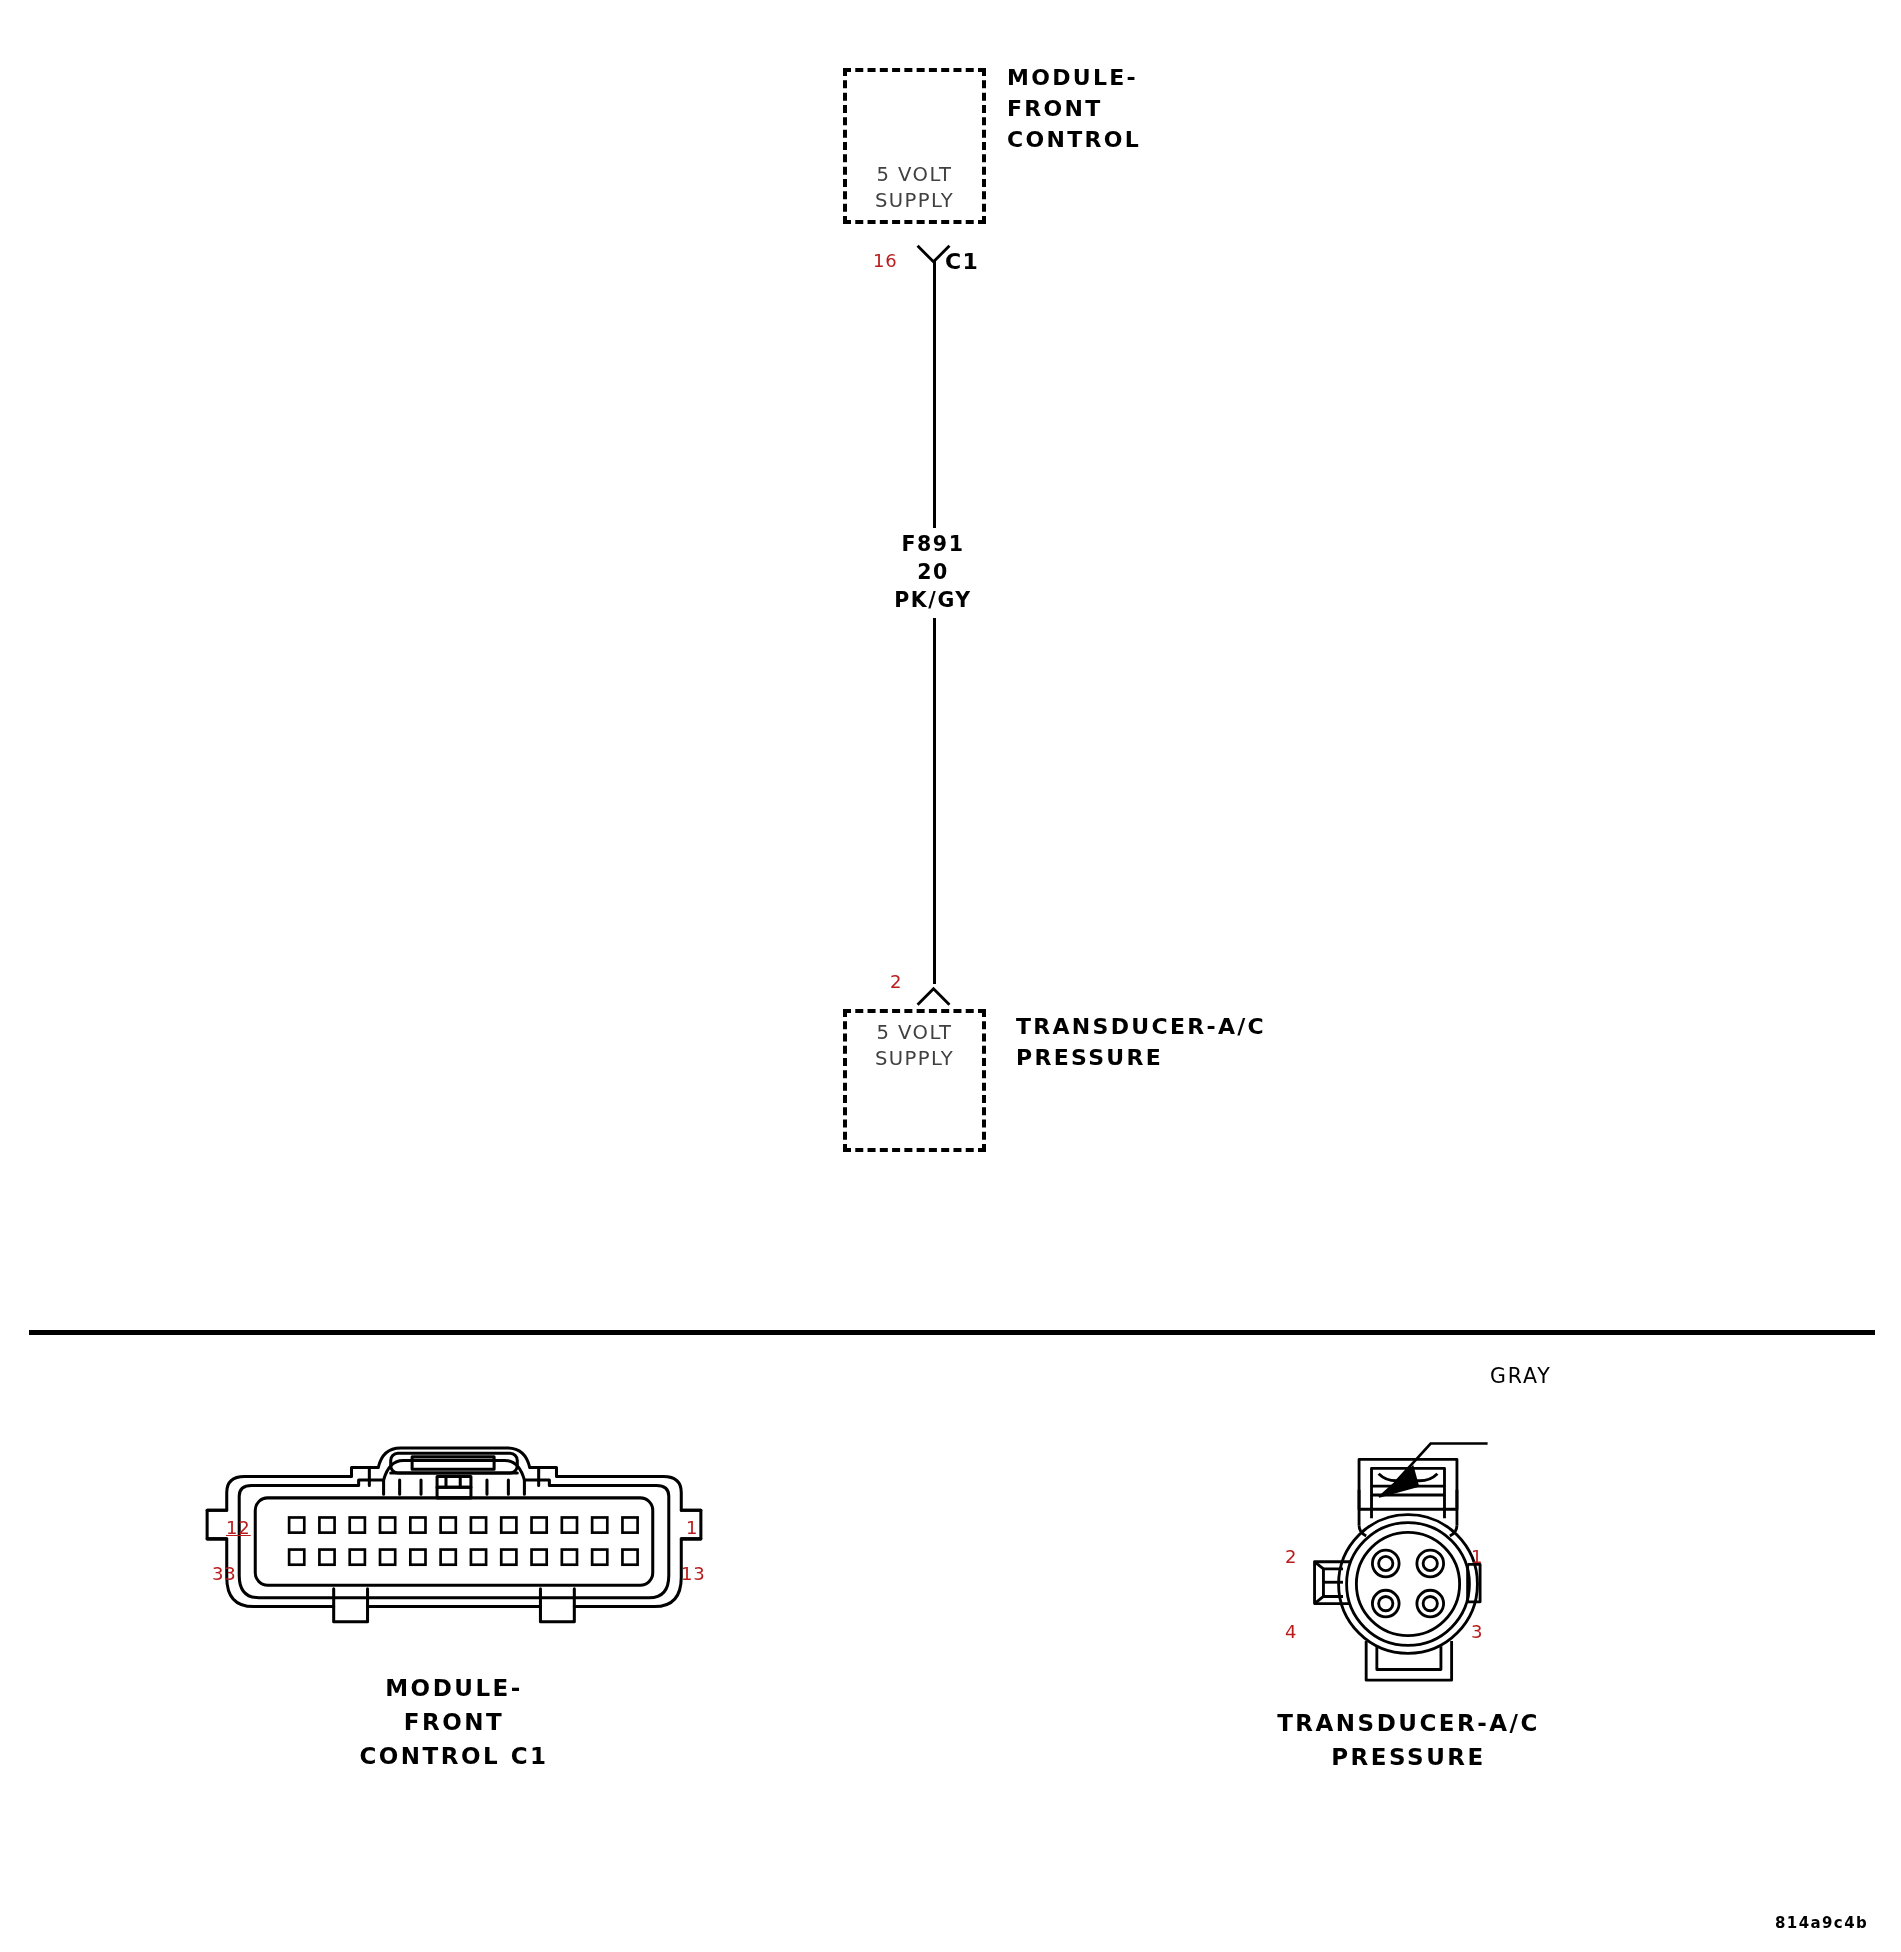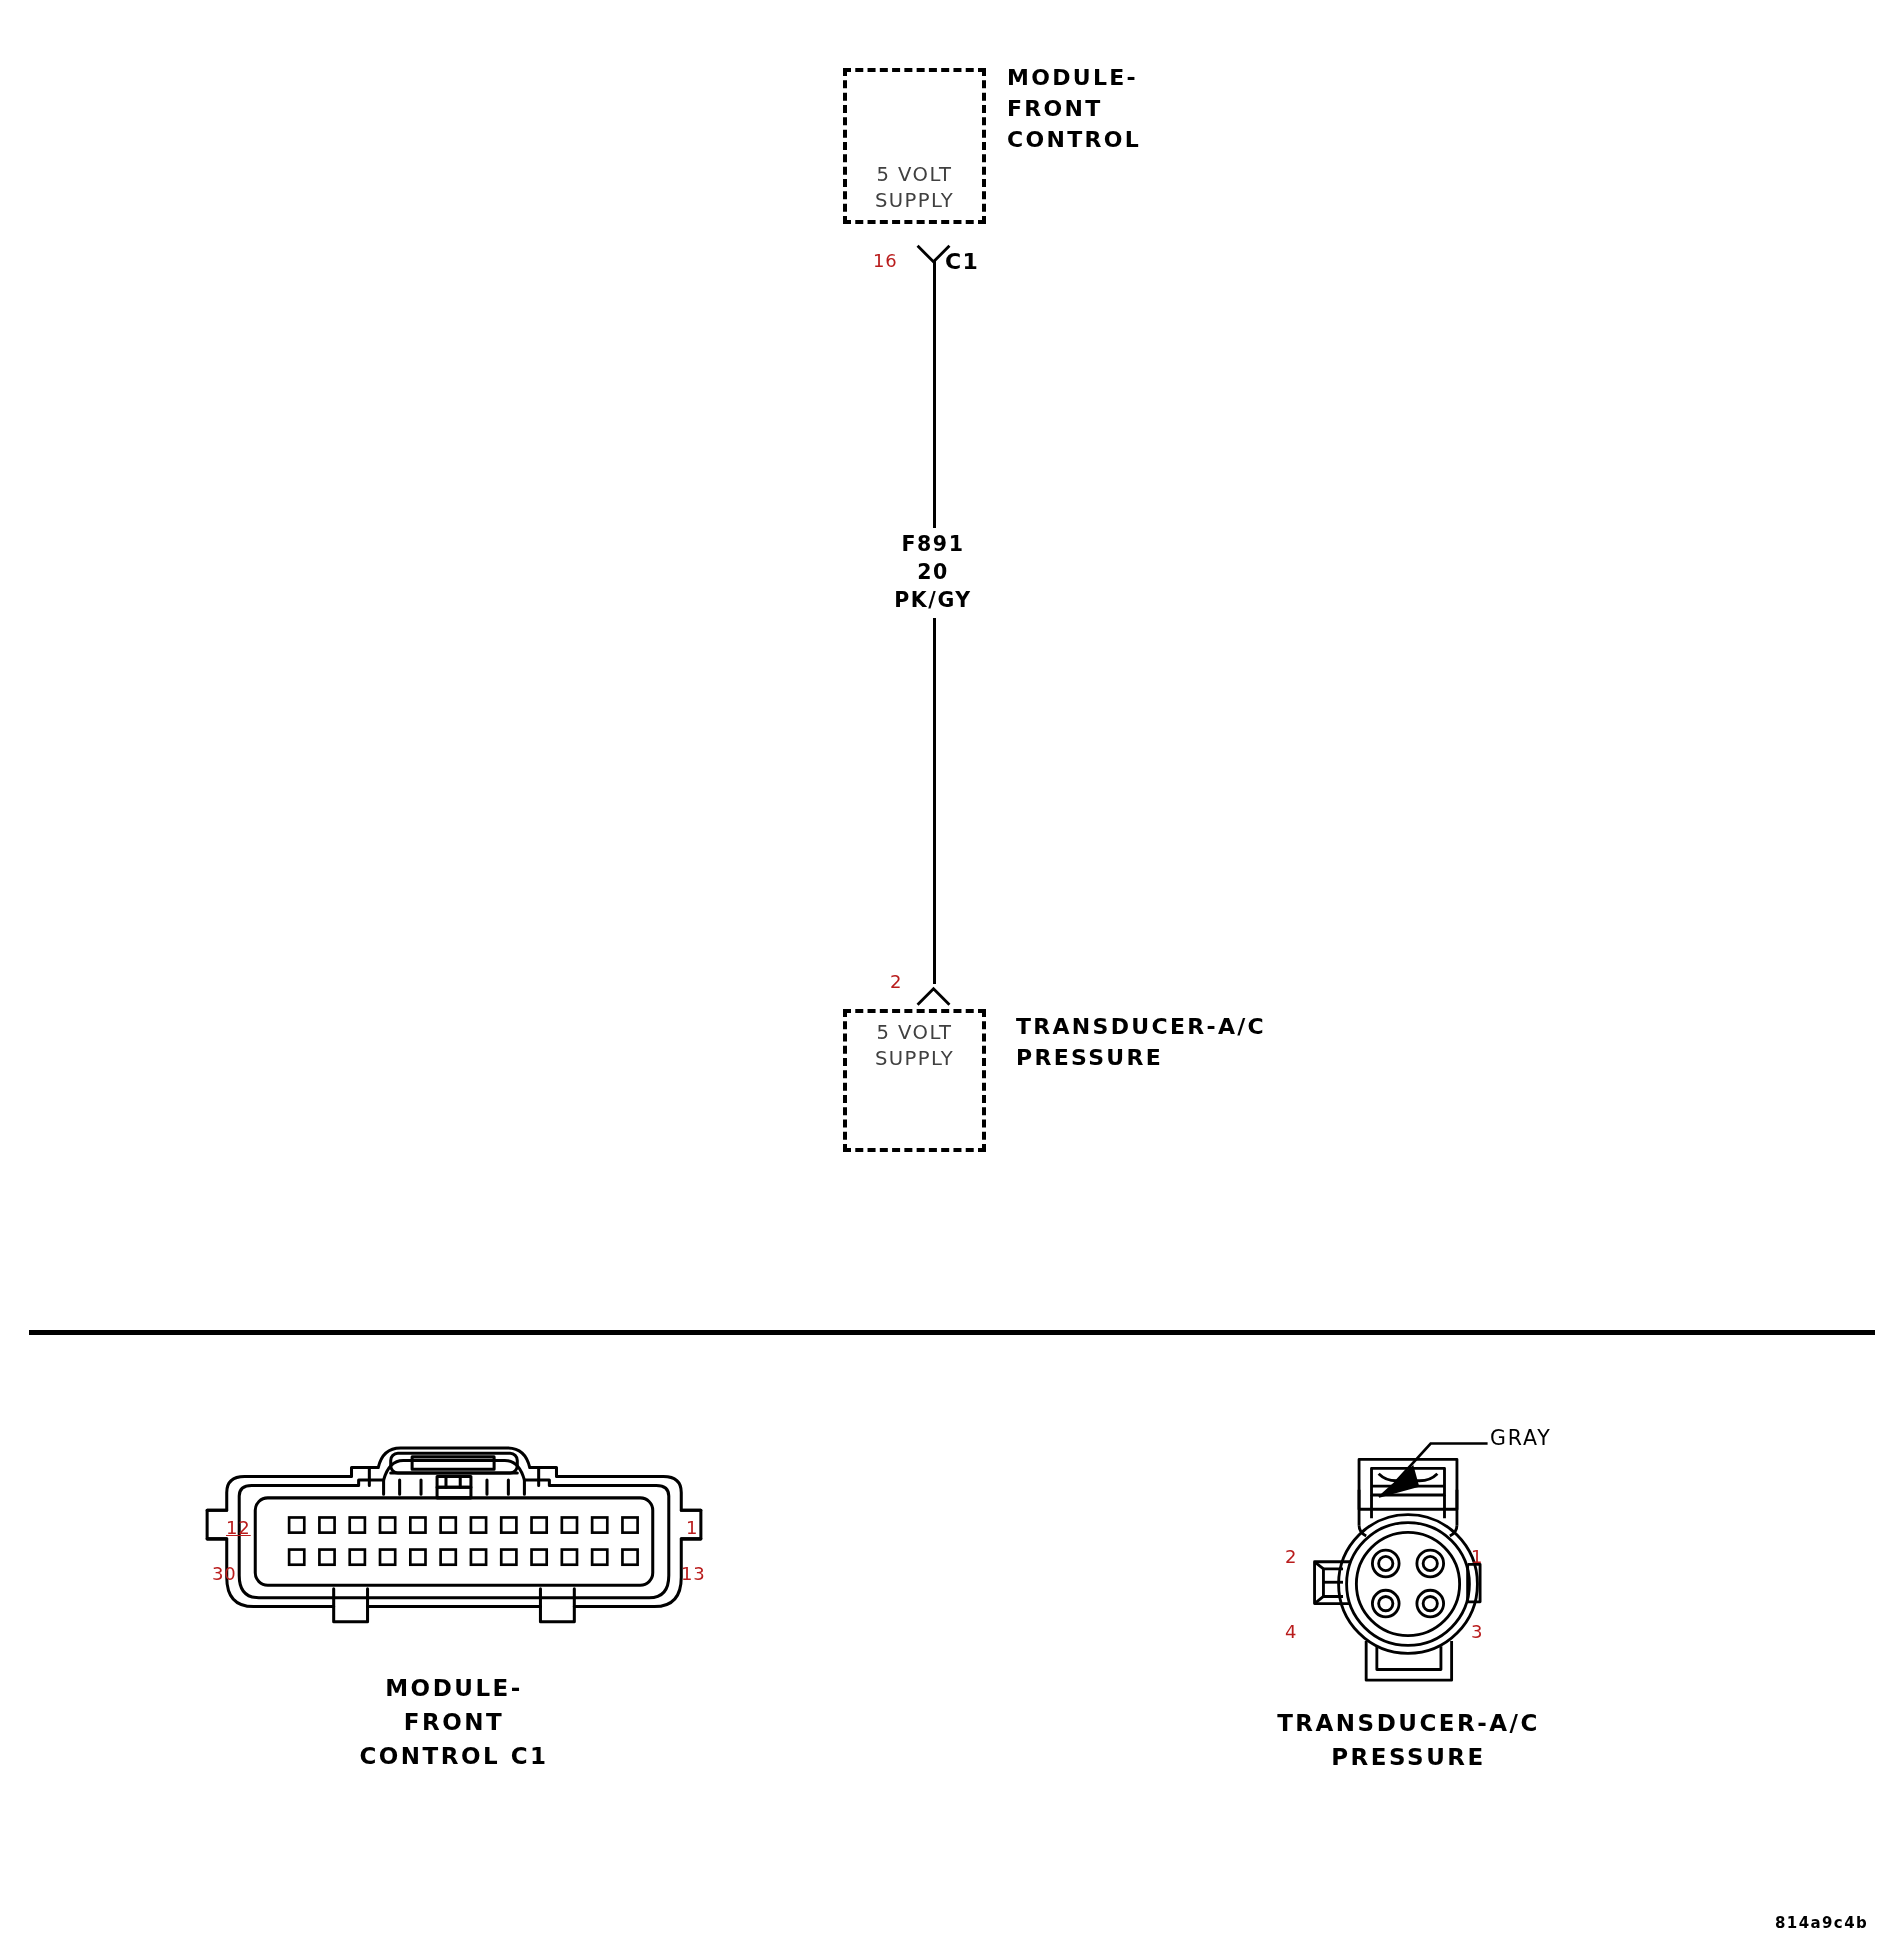--- a/index.html
+++ b/index.html
@@ -267,35 +267,35 @@
         <rect x="338" y="134" width="17" height="17"></rect>
         <rect x="372" y="134" width="17" height="17"></rect>
         <rect x="406" y="134" width="17" height="17"></rect>
         <rect x="440" y="134" width="17" height="17"></rect>
         <rect x="474" y="134" width="17" height="17"></rect>
       </g>
     </svg>
   </div>
 
   <div class="abs pin-num nosel" style="left:226px; top:1517px;text-decoration:underline;">12</div>
-  <div class="abs pin-num nosel" style="left:212px; top:1563px;">30</div>
+  <div class="abs pin-num nosel" style="left:212px; top:1563px;">33</div>
   <div class="abs pin-num nosel" style="left:686px; top:1517px;">1</div>
   <div class="abs pin-num nosel" style="left:681px; top:1563px;">13</div>
 
   <div class="abs comp-name-lg nosel" style="left:267px; top:1671px; width:374px;">MODULE-
 FRONT
 CONTROL C1</div>
 
   <div class="abs" style="left:1363px; top:1415px;">
     <svg width="178" height="98" viewBox="0 0 200 110">
       <path d="M140 32 L76 32 L36 76" fill="none" stroke="#000" stroke-width="3"></path>
       <path d="M18 92 L56 58 L62 80 Z" fill="#000" stroke="#000" stroke-width="2"></path>
     </svg>
   </div>
-  <div class="abs gray-label nosel" style="left:1490px; top:1426px;">GRAY</div>
+  <div class="abs gray-label nosel" style="left:1490px; top:1364px;">GRAY</div>
 
   <div class="abs" style="left:1261px; top:1479px;">
     <svg width="294" height="267" viewBox="0 0 330 300">
       <g fill="none" stroke="#000" stroke-width="3.2" stroke-linejoin="round">
 
         <rect x="110" y="-22" width="110" height="56"></rect>
 
         <path d="M124 -12 L206 -12 L206 18 L124 18 Z"></path>
         <path d="M132 -6 Q140 2 152 2 L178 2 Q190 2 198 -6"></path>
         <path d="M124 8 L206 8"></path>

